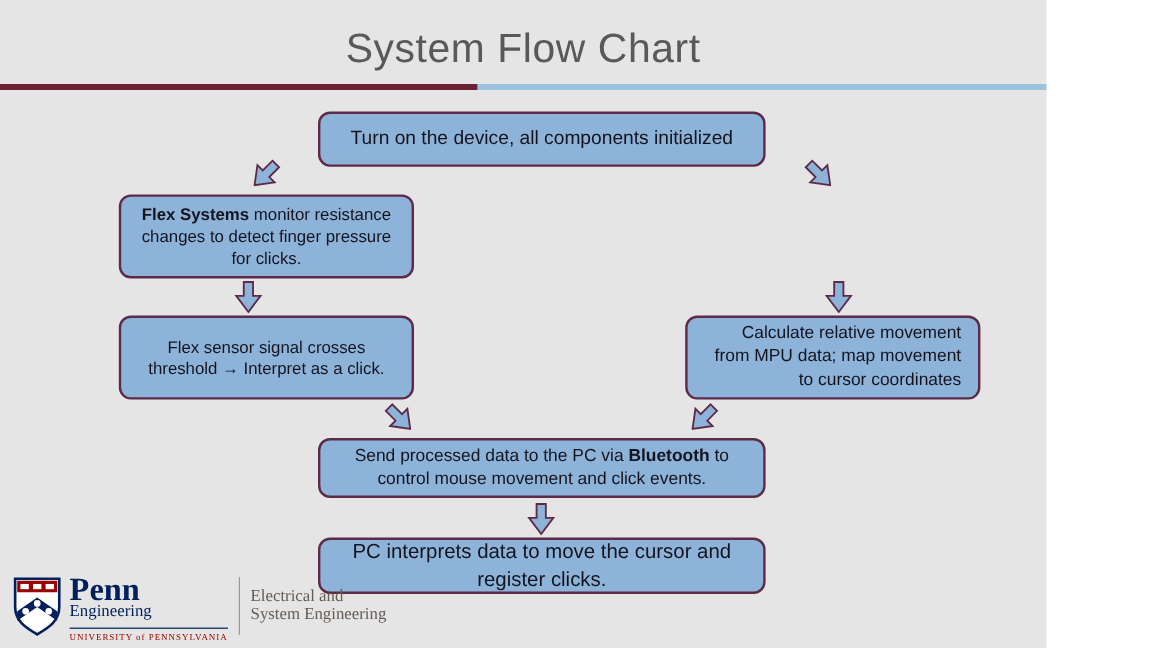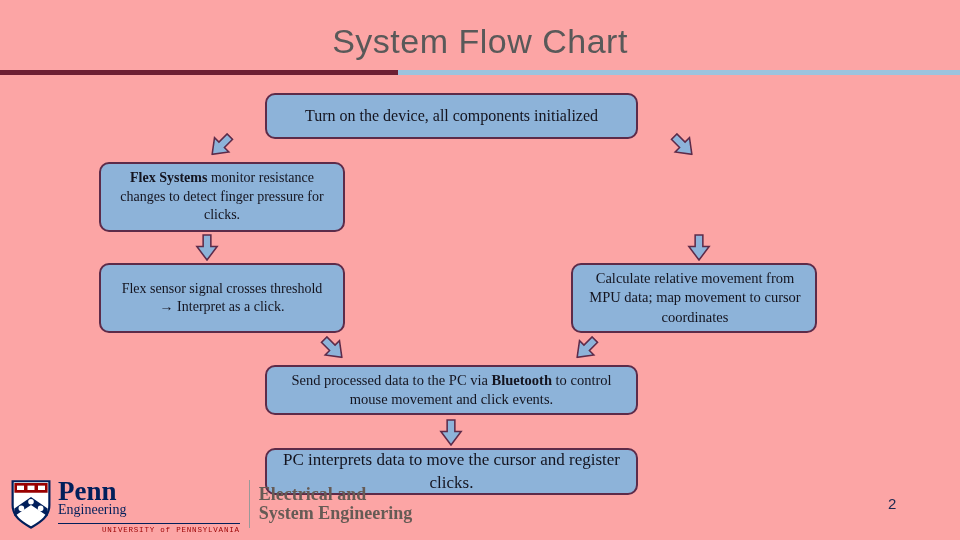--- a/index.html
+++ b/index.html
@@ -1,19 +1,19 @@
 <!DOCTYPE html>
 <html><head>
 <meta charset="utf-8">
 <style>
   html,body{margin:0;padding:0;background:#ffffff;}
   .slide{
     position:relative;
-    width:960px;height:540px;
-    background:#fca5a5;
+    width:872px;height:540px;
+    background:#e5e5e5;
     overflow:hidden;
     font-family:"Liberation Sans",sans-serif;
   }
   .title{
     position:absolute;top:22px;left:0;width:100%;
     text-align:center;
     font-size:34px;
     color:#595959;
     letter-spacing:0.5px;
   }
@@ -27,28 +27,27 @@
     border:2px solid #5D2B49;
     border-radius:10px;
     box-sizing:border-box;
     display:flex;
     align-items:center;
     justify-content:center;
     padding:4px 14px;
     color:#14141f;
     text-align:center;
     line-height:1.32;
-    font-family:Liberation Serif, serif;
   }
   .fc-box .seg-bold{font-weight:bold;}
   .box-start   {left:265px;top:93px; width:373px;height:46px;font-size:16px;}
   .box-flex    {left:99px; top:162px;width:246px;height:70px;font-size:14px;}
   .box-mpu     {left:571px;top:162px;width:246px;height:70px;font-size:14px;}
   .box-thresh  {left:99px; top:263px;width:246px;height:70px;font-size:14px;}
-  .box-calc    {left:571px;top:263px;width:246px;height:70px;font-size:14.5px;text-align:center;justify-content:flex-start;padding-left:16px;}
+  .box-calc    {left:571px;top:263px;width:246px;height:70px;font-size:14.5px;text-align:right;justify-content:flex-start;padding-left:16px;}
   .box-bt      {left:265px;top:365px;width:373px;height:50px;font-size:14.5px;}
   .box-pc      {left:265px;top:448px;width:373px;height:47px;font-size:17px;}
 
   .arrow{position:absolute;width:24px;height:27px;}
   .arrow svg{display:block;width:100%;height:100%;}
   .rot-dl{transform:rotate(45deg);}
   .rot-dr{transform:rotate(-45deg);}
   .a1{left:209px;top:132px;}
   .a2{left:671px;top:132px;}
   .a3{left:195px;top:234px;}
@@ -69,29 +68,29 @@
     font-size:27px;line-height:0.8;margin-top:6px;
   }
   .penn-eng{
     font-family:"Liberation Serif",serif;
     color:#011F5B;font-weight:400;
     font-size:14px;line-height:1.0;
     border-bottom:1.5px solid #011F5B;
     padding-bottom:6px;
   }
   .penn-univ{
-    font-family:Liberation Mono, monospace;
+    font-family:Liberation Serif, serif;
     color:#990000;
-    font-size:7.5px;letter-spacing:0.8px;margin-top:2px;margin-left:44px;
+    font-size:7.5px;letter-spacing:0.8px;margin-top:2px;
   }
   .logo-divider{width:1px;height:48px;background:#999999;margin:0 9px;}
   .dept{
     font-family:"Liberation Serif",serif;
-    color:#665b55;font-weight:700;
-    font-size:18px;line-height:1.08;
+    color:#665b55;font-weight:400;
+    font-size:14px;line-height:1.08;
   }
   .page-number{
     position:absolute;left:888px;top:495px;
     font-size:15px;color:#1c2951;
   }
 </style>
 </head>
 <body>
 
 <div class="slide">

